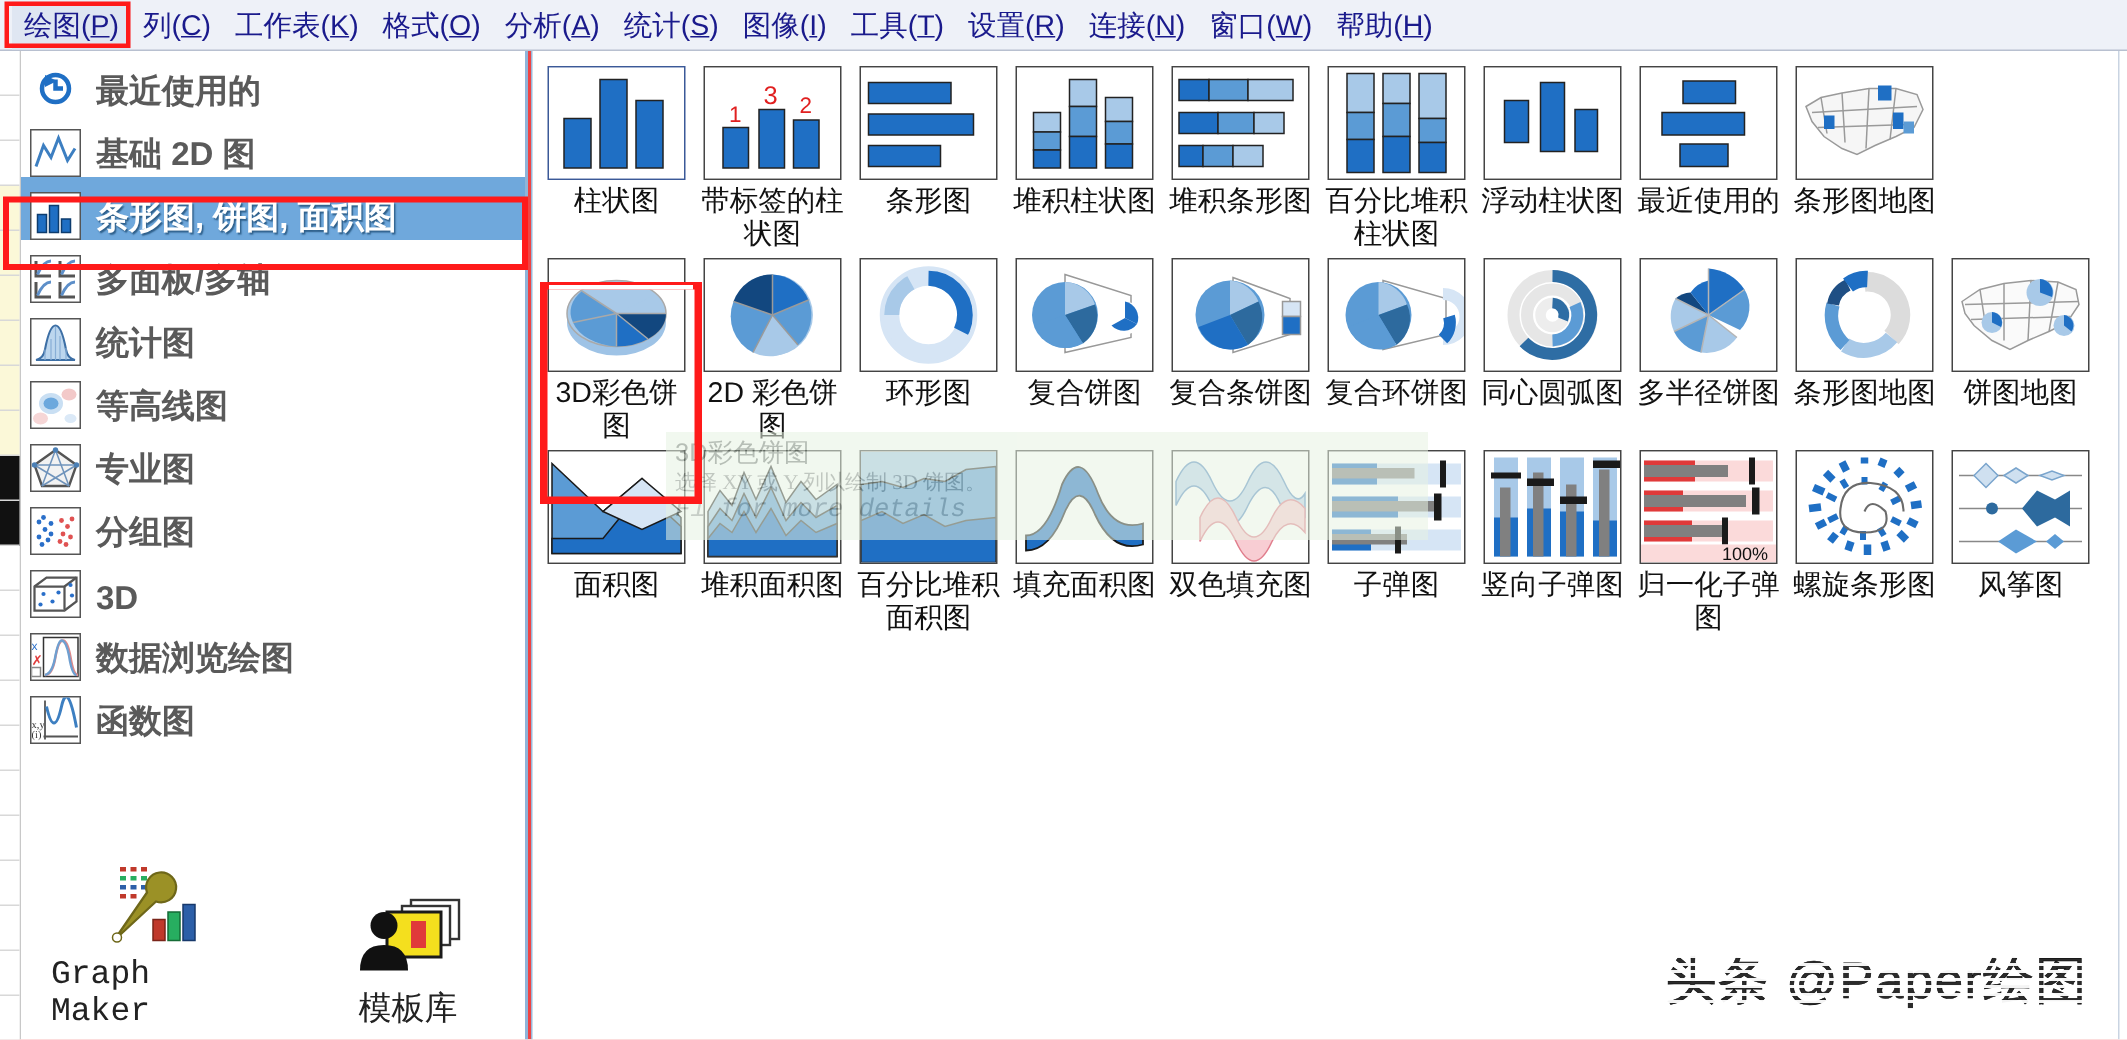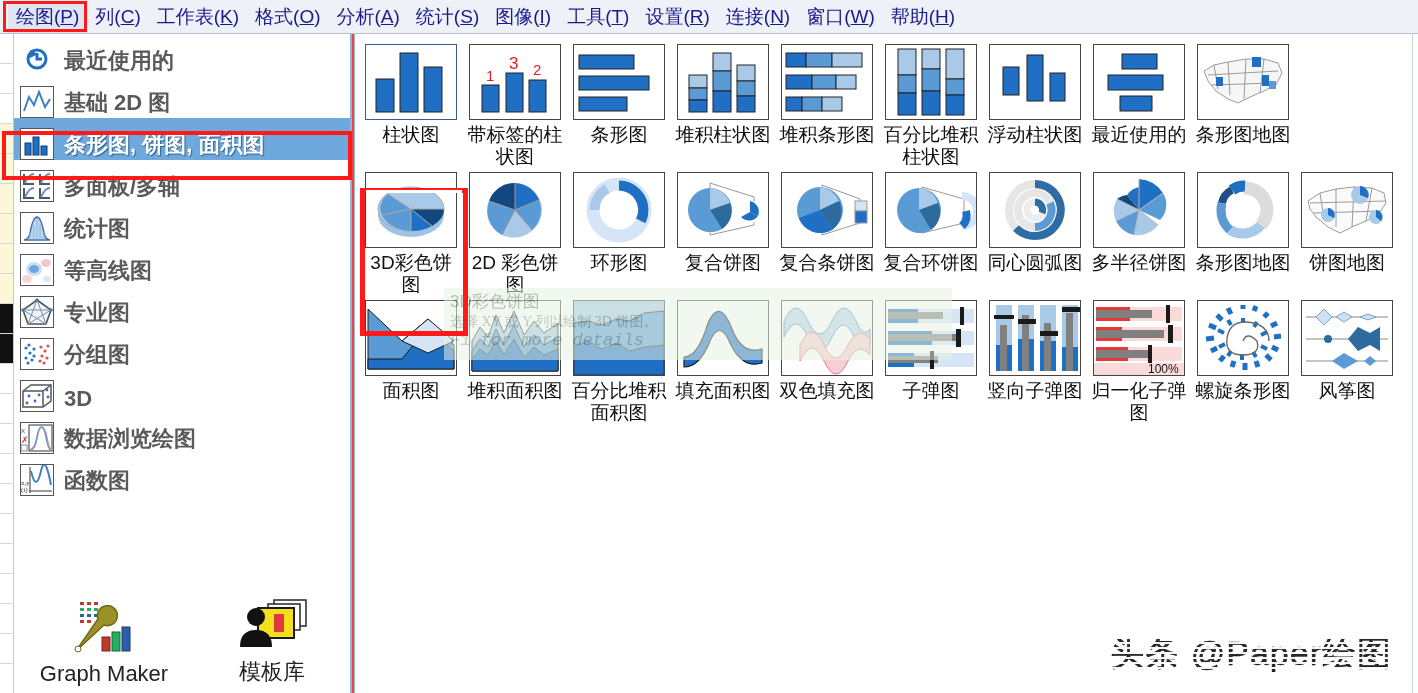--- a/index.html
+++ b/index.html
@@ -66,21 +66,21 @@
   }
 
   
   #side-bottom {
     position:absolute; left:0; bottom:6px; width:338px; height:100px;
     display:flex; align-items:flex-end; gap:28px; padding-left:20px;
   }
   .big-btn { display:flex; flex-direction:column; align-items:center; width:140px; }
   .big-btn .blbl {
     font-size:22px; color:#222; margin-top:2px;
-    font-family:Liberation Sans, sans-serif;
+    font-family:Liberation Mono, monospace;
   }
 
   
   #gallery {
     position:absolute; left:354px; top:34px; width:1064px; height:659px;
     background:#ffffff; border-left:1px solid #9ab8d8;
     padding: 6px 0 0 4px;
   }
   .grid-row { display:flex; }
   .cell {

